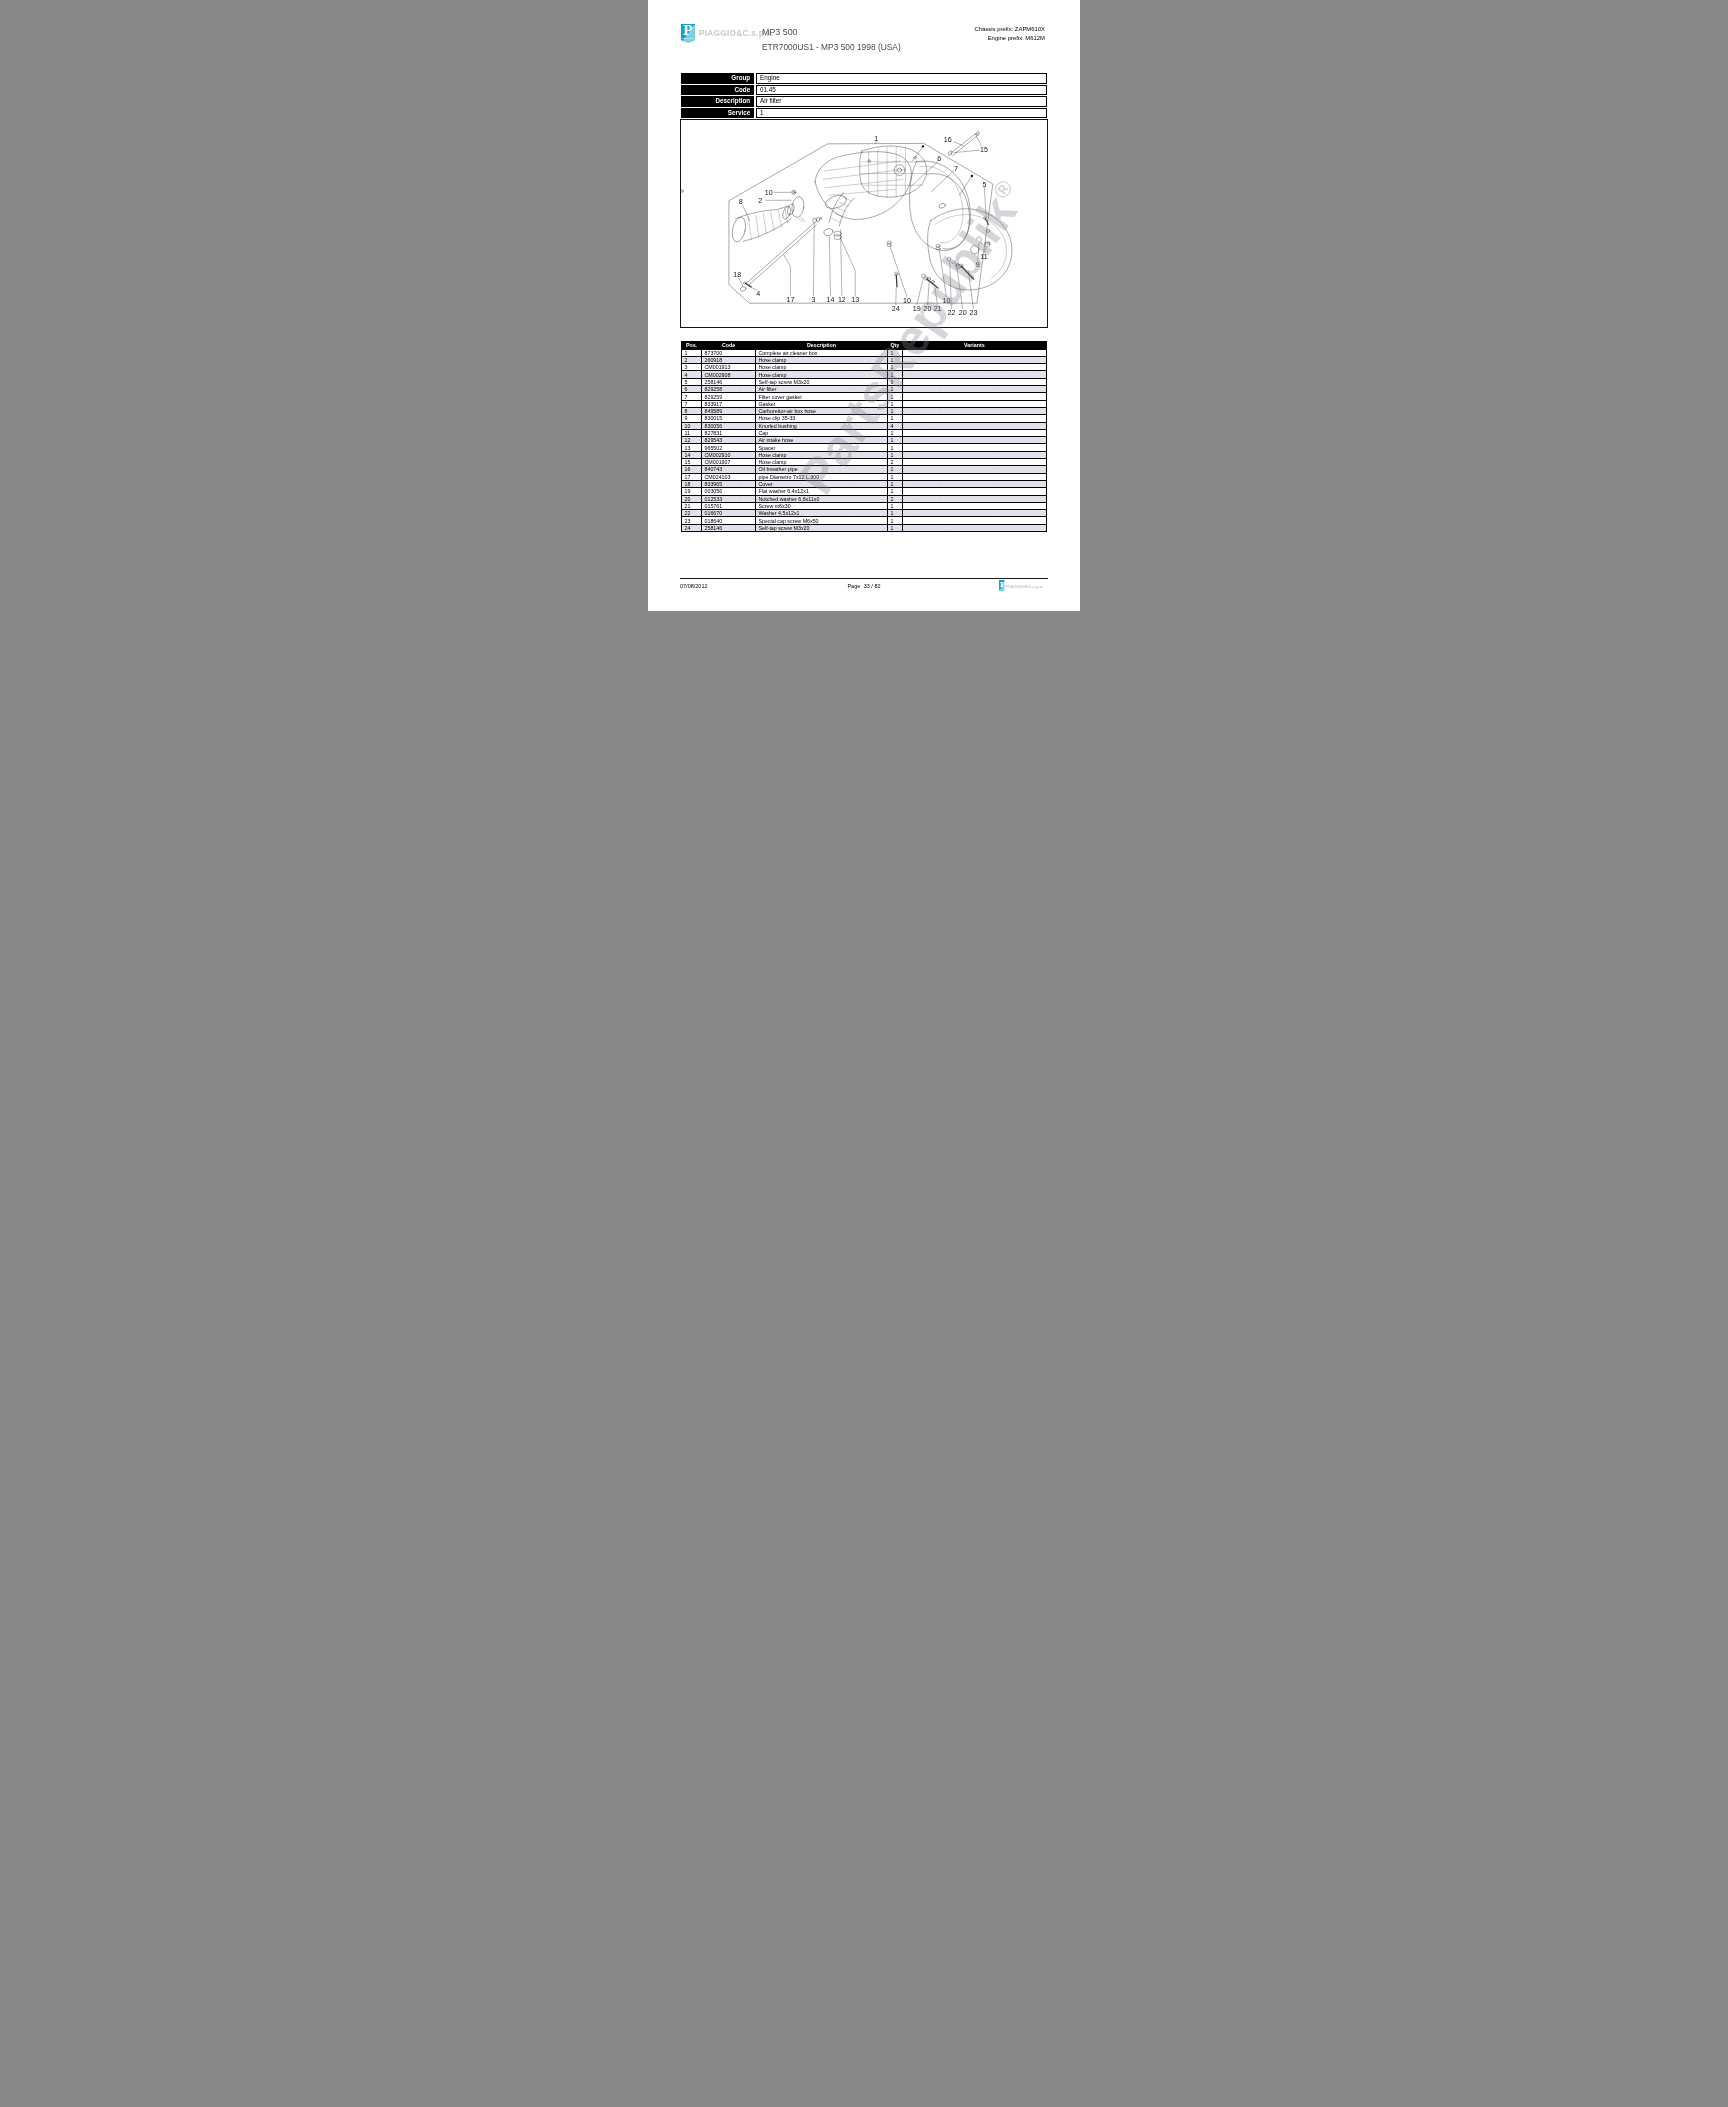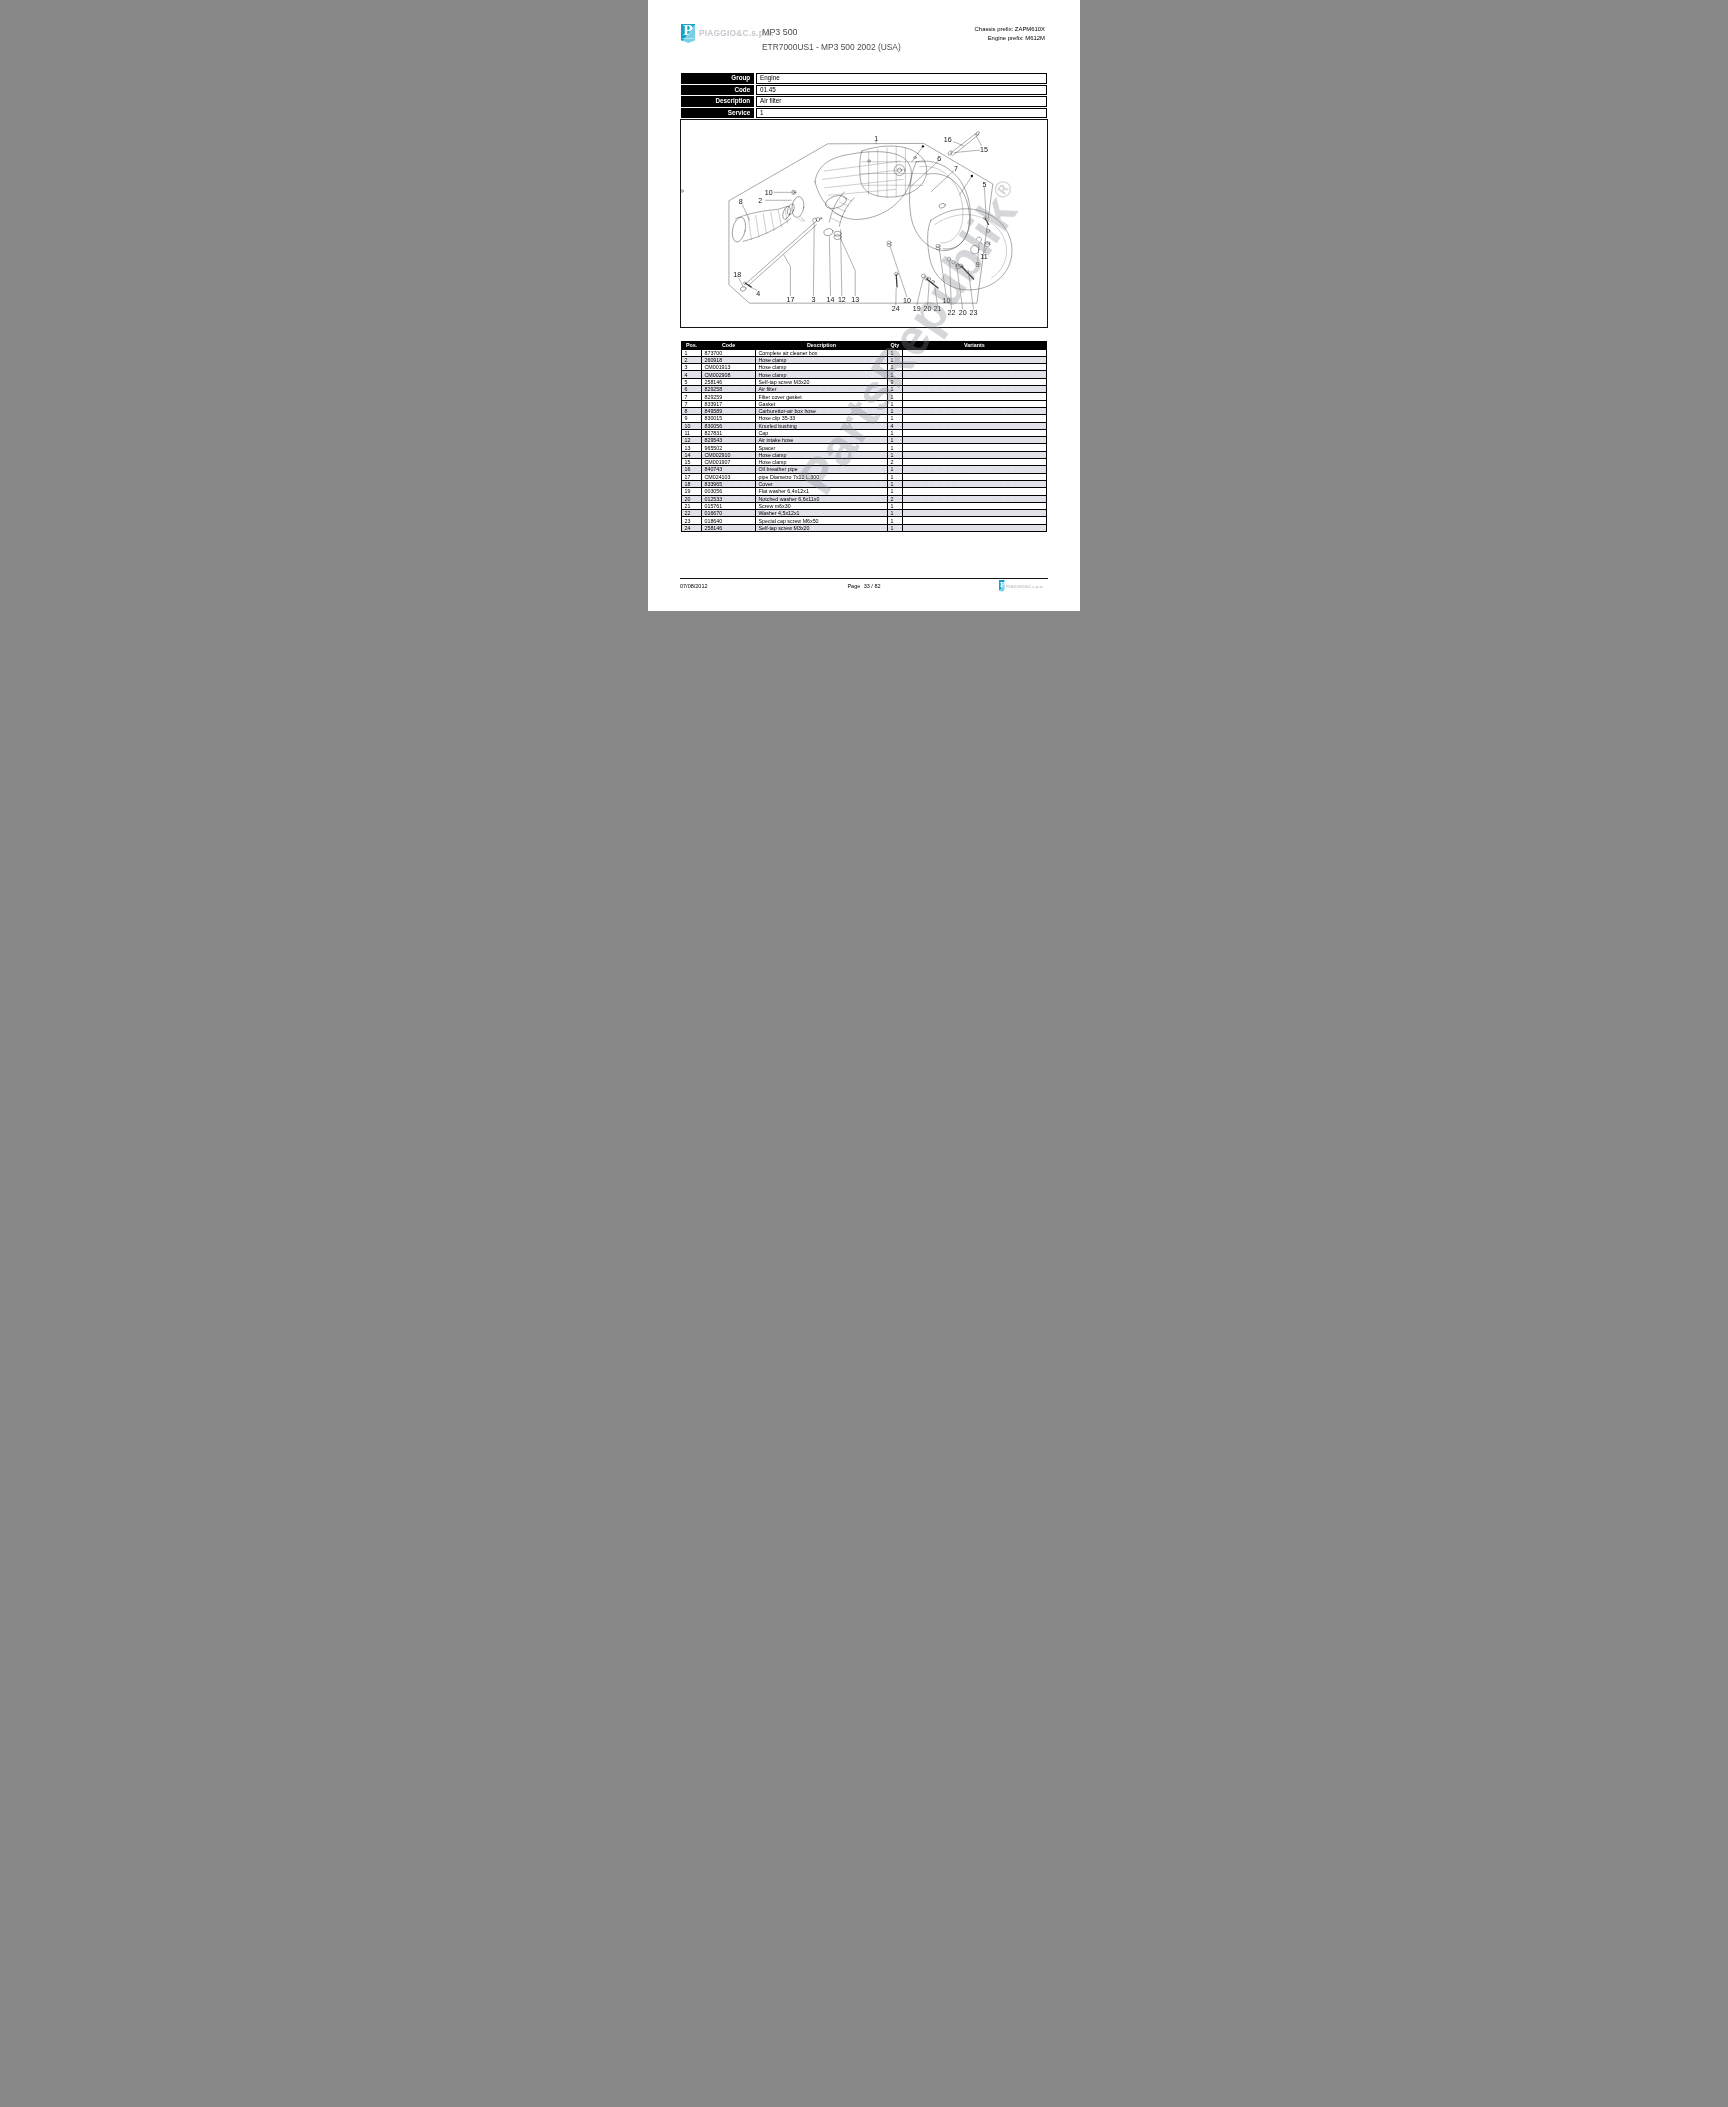--- a/index.html
+++ b/index.html
@@ -94,21 +94,21 @@
 <body>
 
 <div class="page">
 
   <div class="logo">
     <div class="p">P</div>
     <div class="cap">PIAGGIO</div>
   </div>
   <div class="brand">PIAGGIO&amp;C.s.p.a.</div>
   <div class="model">MP3 500</div>
-  <div class="catalog">ETR7000US1 - MP3 500 2002 (USA)</div>
+  <div class="catalog">ETR7000US1 - MP3 500 1998 (USA)</div>
   <div class="prefixes">
     <div>Chassis prefix: ZAPM610X</div>
     <div>Engine prefix: M612M</div>
   </div>
 
   <div class="info">
     <div class="info-row">
       <div class="info-label">Group</div>
       <div class="info-value">Engine</div>
     </div>

